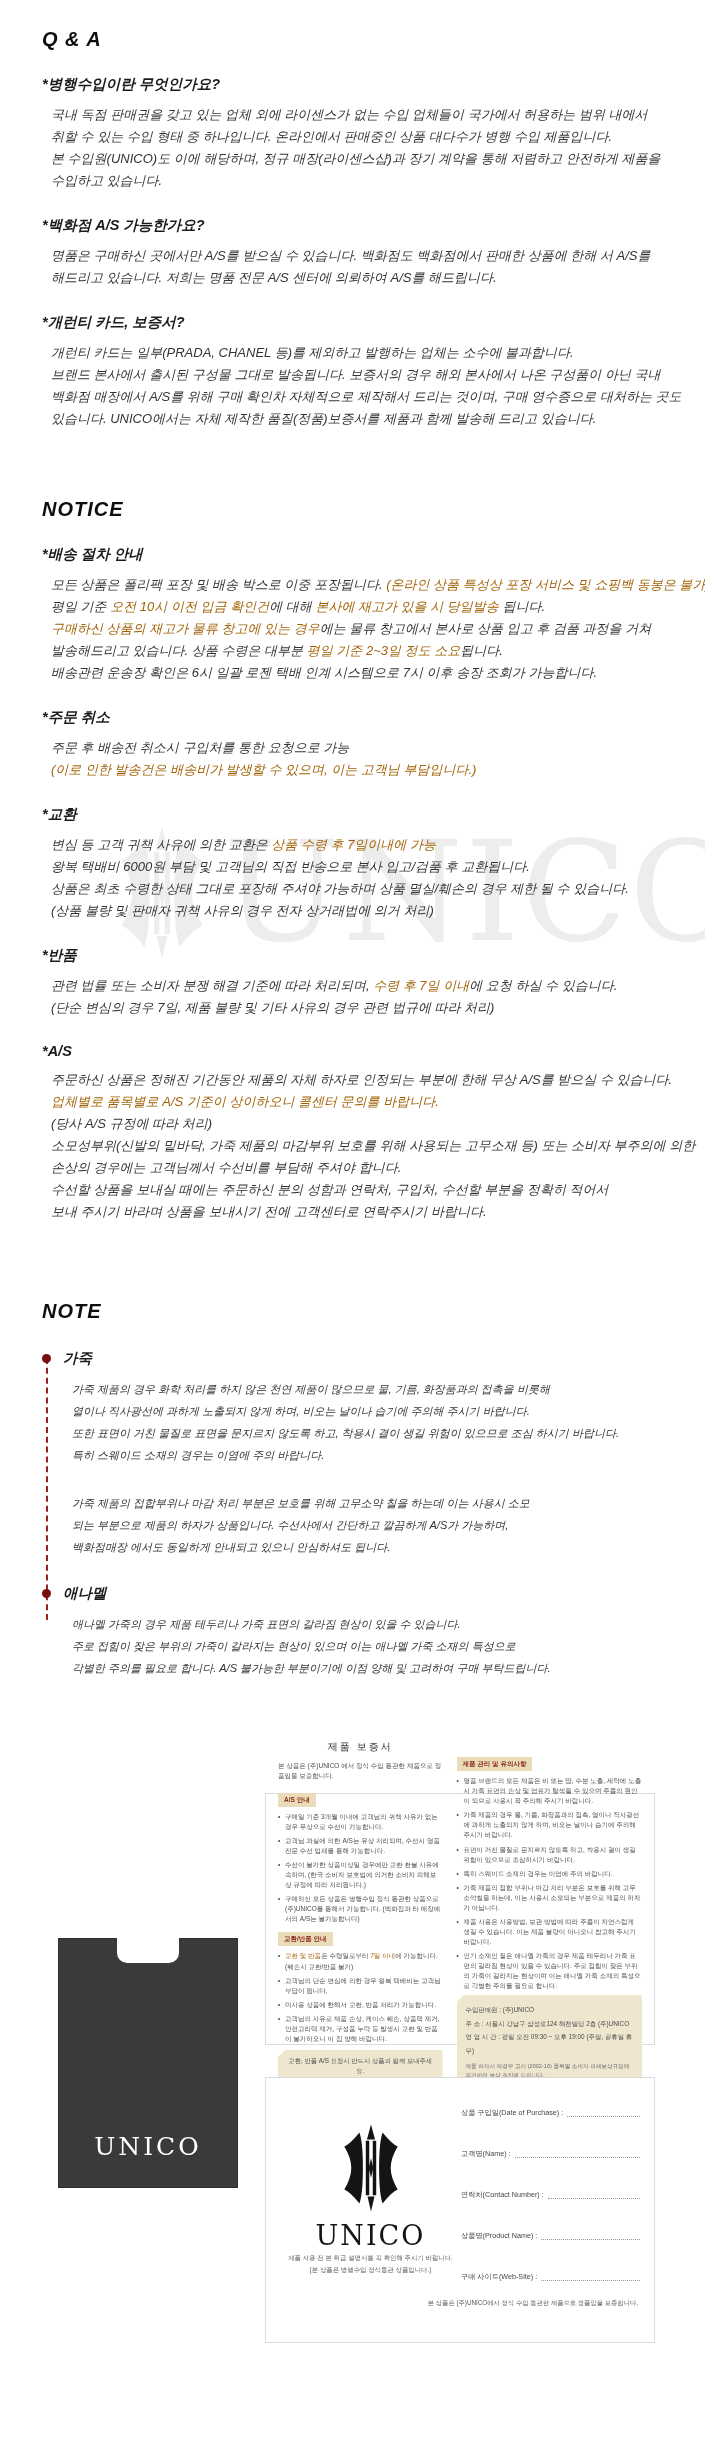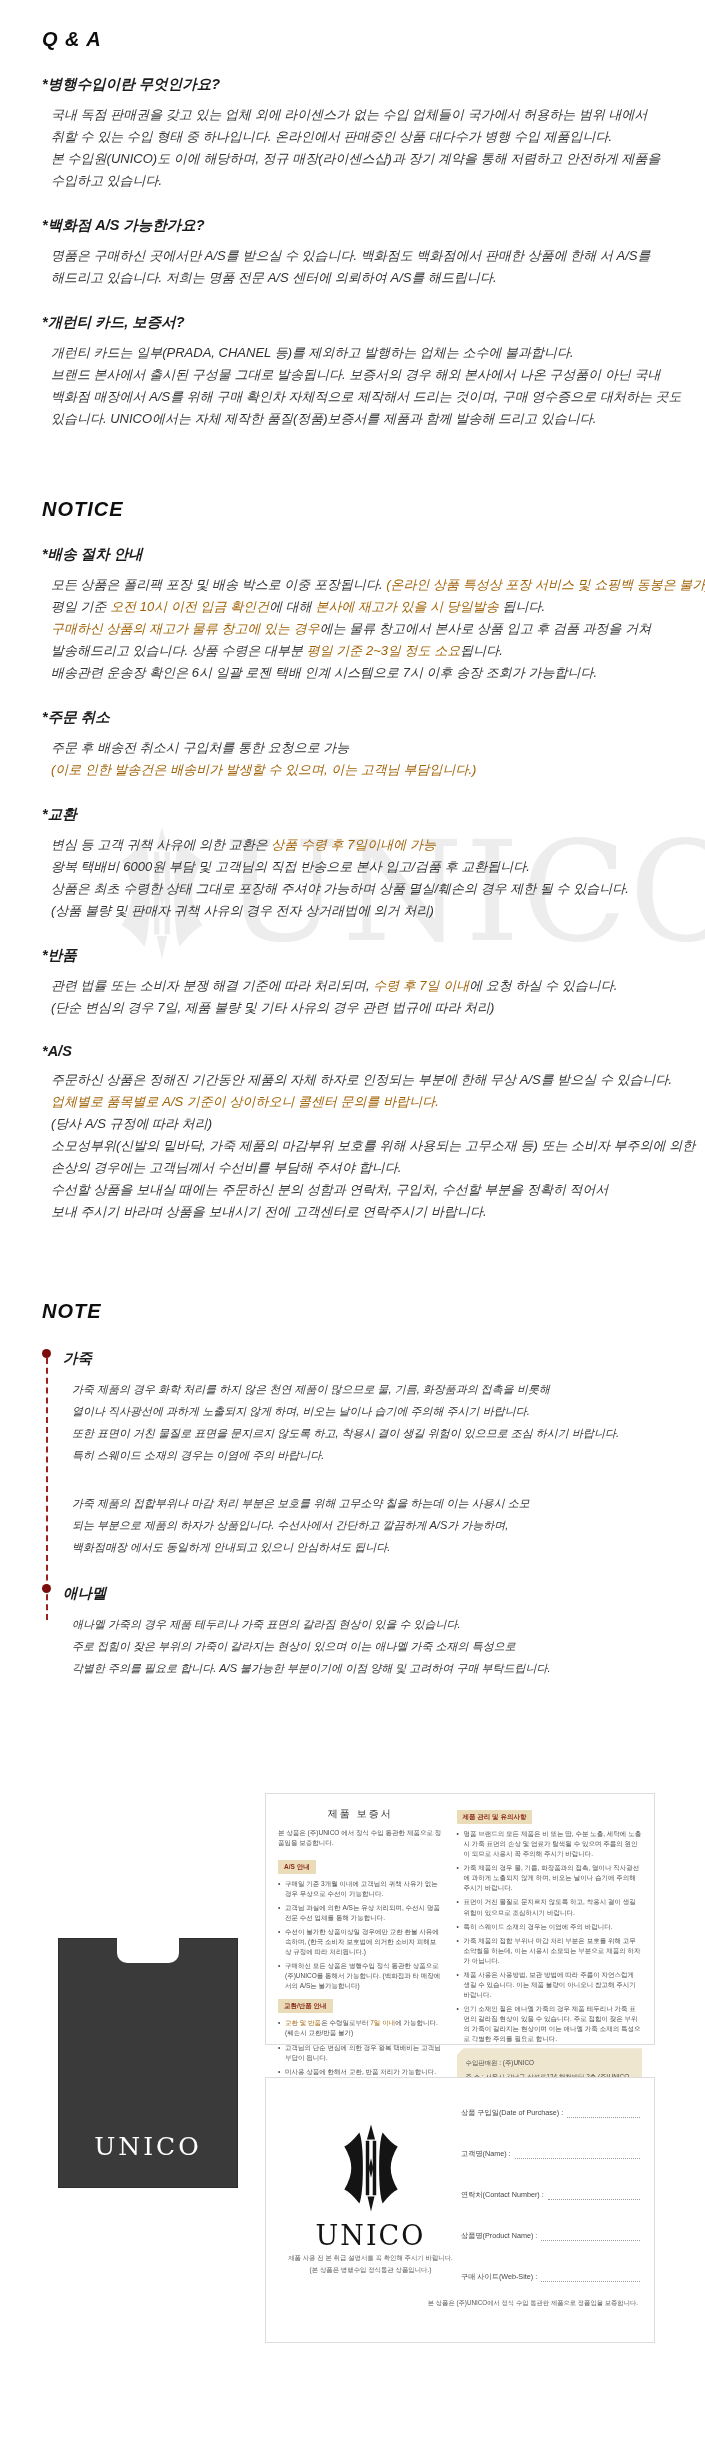--- a/index.html
+++ b/index.html
@@ -17,37 +17,37 @@
   
   .watermark{position:absolute;left:118px;top:790px;height:205px;display:flex;align-items:center;
              z-index:0;pointer-events:none;}
   .wm-emblem{width:88px;height:192px;margin-right:18px;}
   .wm-text{font-family:"DejaVu Serif","Liberation Serif",serif;font-size:138px;color:#ededed;
            letter-spacing:2px;line-height:1;}
 
   
   .note-dash{position:absolute;left:4px;top:58px;height:262px;border-left:2px dashed #9b2020;z-index:0;}
   .note-item{margin-top:26px;position:relative;z-index:1;}
-  .note-head{display:flex;margin-bottom:10px;}
+  .note-head{display:flex;align-items:center;margin-bottom:10px;}
   .note-dot{width:9px;height:9px;border-radius:50%;background:#7c0d0d;margin-right:12px;flex:0 0 auto;}
   .note-head-text{font-size:14.5px;font-weight:bold;color:#1b1b1b;}
   .note-body{padding-left:30px;font-size:11px;line-height:22px;color:#333;}
 
   
   .sleeve{position:absolute;left:58px;top:1938px;width:180px;height:250px;background:#3a3a3a;
           border:1px solid #2e2e2e;box-sizing:border-box;z-index:1;}
   .notch{position:absolute;left:50%;top:-1px;width:62px;height:25px;margin-left:-31px;background:#fff;
          border-radius:0 0 10px 10px;}
   .sleeve-label{position:absolute;bottom:26px;left:0;width:100%;text-align:center;color:#fff;
                 font-family:"DejaVu Serif","Liberation Serif",serif;font-size:25px;letter-spacing:3px;}
 
   
   .cert{position:absolute;left:265px;top:1793px;width:390px;height:252px;background:#fff;
         border:1px solid #dcdcdc;box-sizing:border-box;padding:12px 12px 10px;display:flex;gap:14px;
-        font-size:6.5px;line-height:1.55;color:#4a4a4a;z-index:1;}
+        font-size:6.5px;line-height:1.55;color:#4a4a4a;z-index:1;align-items:center;}
   .cert-col-left{width:47%;}
   .cert-col-right{width:53%;display:flex;flex-direction:column;}
   .cert-title{text-align:center;font-size:10px;color:#333;letter-spacing:2px;margin-bottom:6px;}
   .cert-intro{margin-bottom:8px;}
   .cbadge{display:inline-block;background:#eadcb8;color:#8a2a1a;font-weight:bold;font-size:6.5px;
           padding:2px 6px;margin:4px 0 5px;}
   .cbul{position:relative;padding-left:7px;margin-bottom:4px;}
   .cbul::before{content:"\2022";position:absolute;left:0;top:0;color:#4a4a4a;}
   .ccallout{background:#efe6cf;padding:6px 7px;text-align:center;font-size:6.3px;margin-top:6px;
             clip-path:polygon(7px 0,100% 0,100% calc(100% - 7px),calc(100% - 7px) 100%,0 100%,0 7px);}
@@ -58,21 +58,21 @@
   
   .manual{position:absolute;left:265px;top:2077px;width:390px;height:266px;background:#fff;
           border:1px solid #dcdcdc;box-sizing:border-box;z-index:1;}
   .manual-left{position:absolute;left:22px;top:46px;width:165px;display:flex;flex-direction:column;
                align-items:center;}
   .manual-emblem{width:58px;height:88px;}
   .manual-logo{font-family:"DejaVu Serif","Liberation Serif",serif;font-size:27px;color:#141414;
                letter-spacing:2px;margin-top:8px;}
   .manual-cap{font-size:6.4px;color:#555;margin-top:3px;text-align:center;white-space:nowrap;}
   .manual-fields{position:absolute;left:195px;top:30px;right:14px;}
-  .mfield{display:flex;align-items:center;margin-bottom:31px;}
+  .mfield{display:flex;align-items:flex-start;margin-bottom:31px;}
   .mlabel{font-size:7.2px;color:#444;white-space:nowrap;}
   .mdots{flex:1;border-bottom:1px dotted #9a9a9a;margin-left:4px;height:8px;}
   .manual-note{position:absolute;right:16px;bottom:34px;font-size:6.3px;color:#555;}
 </style>
 </head>
 <body>
 
 <div class="page">
 
   <div class="watermark">

